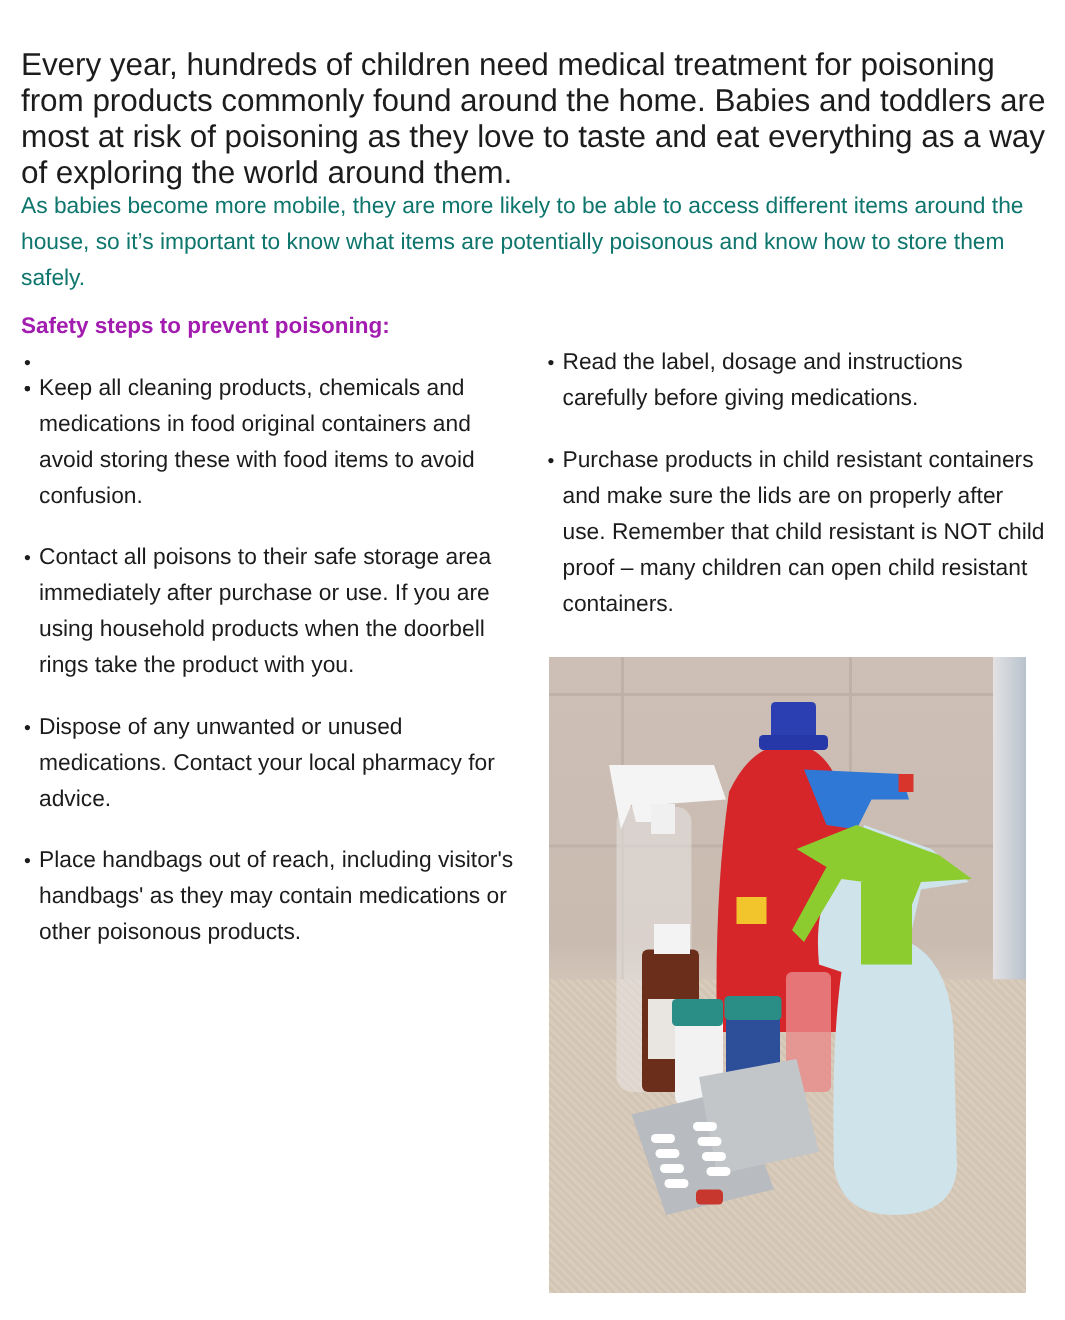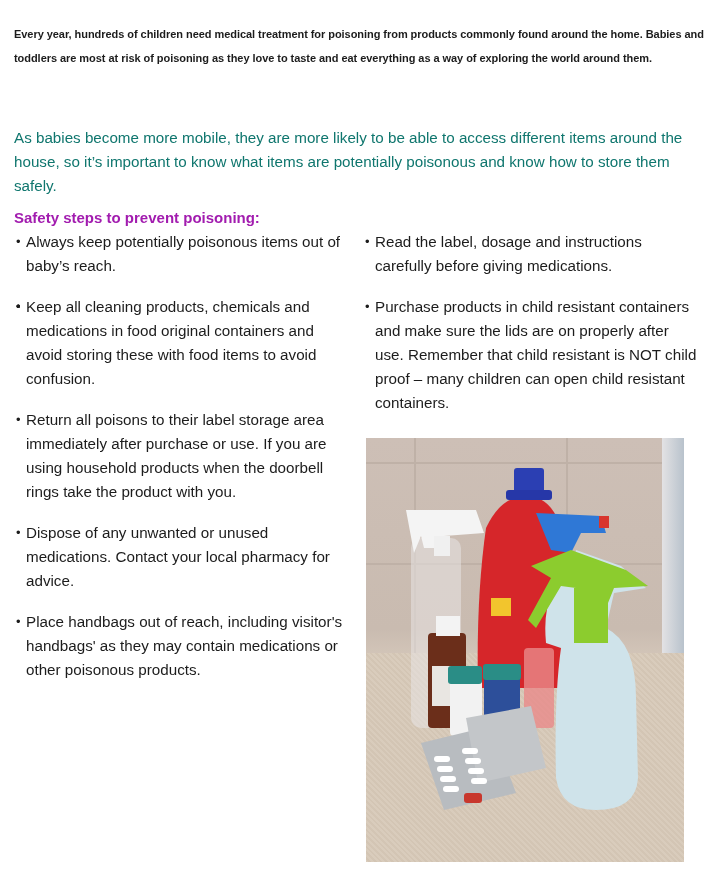--- a/index.html
+++ b/index.html
@@ -13,22 +13,22 @@
       position: relative;
       overflow: hidden;
       font-family: "Liberation Sans", "DejaVu Sans", sans-serif;
       color: #1a1a1a;
     }
     .intro-bold {
       position: absolute;
       left: 14px;
       top: 11px;
       width: 690px;
-      font-weight: bold;
-      font-size: 11px;
+      font-weight: normal;
+      font-size: 21px;
       line-height: 24px;
       color: #1c1c1c;
       letter-spacing: -0.05px;
     }
     .intro-body {
       position: absolute;
       left: 14px;
       top: 111px;
       width: 690px;
       font-size: 15.2px;
@@ -100,35 +100,34 @@
 
 <p class="intro-bold">Every year, hundreds of children need medical treatment for poisoning from products commonly found around the home. Babies and toddlers are most at risk of poisoning as they love to taste and eat everything as a way of exploring the world around them.</p>
 
 <p class="intro-body">As babies become more mobile, they are more likely to be able to access different items around the house, so it’s important to know what items are potentially poisonous and know how to store them safely.</p>
 
 <h3 class="section-heading">Safety steps to prevent poisoning:</h3>
 
 <ul class="col col-left">
   <li class="bullet-item">
     <span class="dot">•</span>
-    <span>Always keep potentially poisonous items out of baby’s reach.</span>
   </li>
   <li class="bullet-item">
     <span class="dot">•</span>
   </li>
   <li class="bullet-item">
     <span class="dot">•</span>
   </li>
   <li class="bullet-item">
     <span class="dot">•</span>
     <span>Keep all cleaning products, chemicals and medications in food original containers and avoid storing these with food items to avoid confusion.</span>
   </li>
   <li class="bullet-item">
     <span class="dot">•</span>
-    <span>Return all poisons to their label storage area immediately after purchase or use. If you are using household products when the doorbell rings take the product with you.</span>
+    <span>Contact all poisons to their safe storage area immediately after purchase or use. If you are using household products when the doorbell rings take the product with you.</span>
   </li>
   <li class="bullet-item">
     <span class="dot">•</span>
     <span>Dispose of any unwanted or unused medications. Contact your local pharmacy for advice.</span>
   </li>
   <li class="bullet-item">
     <span class="dot">•</span>
     <span>Place handbags out of reach, including visitor's handbags' as they may contain medications or other poisonous products.</span>
   </li>
 </ul>

